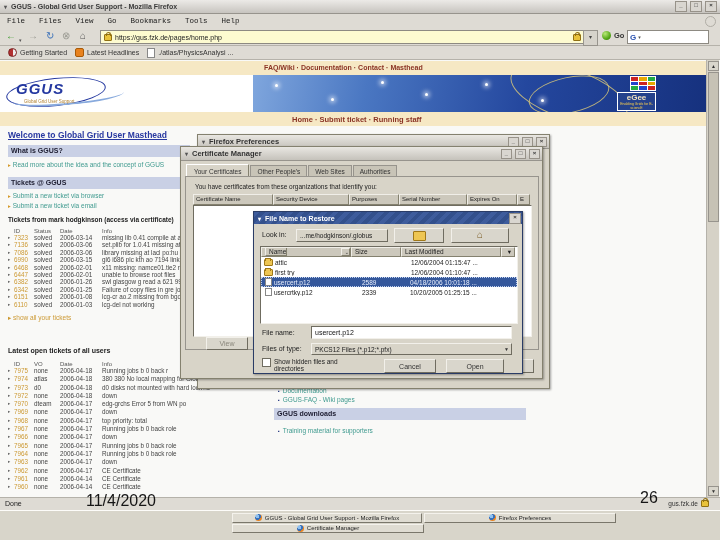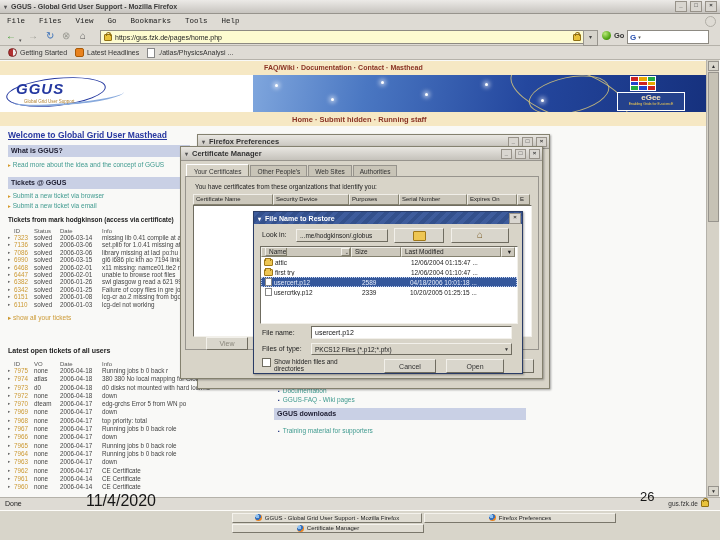--- a/index.html
+++ b/index.html
@@ -46,21 +46,21 @@
   .striplinks span.lnk+span.lnk::before{content:" · ";color:#8a3324;}
   .banner{position:absolute;left:0;top:75px;width:706px;height:37px;background:#fff;}
   .banner-img{position:absolute;left:253px;top:0;width:453px;height:37px;overflow:hidden;
     background:linear-gradient(100deg,#7fa6dd 0%,#4a77c2 25%,#24479e 60%,#16317e 100%);}
   .dot{position:absolute;width:3px;height:3px;border-radius:50%;background:#fff;
     box-shadow:0 0 4px 2px rgba(255,255,255,.55);}
   .arc{position:absolute;border:1px solid rgba(222,204,120,.8);border-radius:50%;}
   .lcg{position:absolute;left:377px;top:1px;width:26px;height:15px;background:#fff;
     display:grid;grid-template-columns:repeat(3,1fr);grid-template-rows:repeat(3,1fr);gap:1px;padding:1px;box-sizing:border-box;}
   .lcg i{display:block;}
-  .egee{position:absolute;left:364px;top:17px;width:68px;height:19px;background:#24418c;
+  .egee{position:absolute;left:364px;top:17px;width:39px;height:19px;background:#24418c;
     border:1px solid #fff;text-align:center;box-sizing:border-box;}
   .egee .e1{font-size:8px;font-weight:bold;color:#f2e3c0;line-height:9px;}
   .egee .e2{font-size:3.5px;color:#ffd24a;line-height:4px;}
   .logo-ellipse{position:absolute;left:6px;top:3px;width:98px;height:26px;border:1.5px solid #2438a0;
     border-radius:50%;transform:rotate(-6deg);}
   .logo-text{position:absolute;left:16px;top:5px;font-size:15px;font-weight:bold;font-style:italic;
     color:#2438a0;letter-spacing:1px;}
   .logo-sub{position:absolute;left:24px;top:24px;font-size:4.5px;color:#b08030;white-space:nowrap;}
   .swoosh{position:absolute;left:12px;top:14px;width:112px;height:14px;border-bottom:2px solid #88aadd;
     border-radius:50%;transform:rotate(-5deg);}
@@ -135,21 +135,21 @@
   .statusbar{position:absolute;left:0;top:497px;width:720px;height:13px;background:#dedbd4;
     border-top:1px solid #b5b2aa;font-size:7px;color:#222;}
   .taskbar{position:absolute;left:0;top:510px;width:720px;height:30px;background:#d8d5ca;
     border-top:1px solid #fdfcf9;z-index:40;}
   .taskbtn{position:absolute;height:9.5px;background:#dfdcd2;border:1px solid;
     border-color:#f4f2ec #7a776b #7a776b #f4f2ec;display:flex;align-items:center;justify-content:center;
     font-size:6px;color:#222;overflow:hidden;white-space:nowrap;box-sizing:border-box;}
   .ffico{width:7px;height:7px;border-radius:50%;flex:none;margin-right:3px;
     background:radial-gradient(circle at 32% 32%,#8ec0f0 0 30%,#3a70b8 31% 52%,#e8821e 53%);}
   .slidedate{position:absolute;left:86px;top:492px;font-size:16px;color:#161616;z-index:60;}
-  .slidenum{position:absolute;left:640px;top:489px;font-size:13px;color:#161616;z-index:60;}
+  .slidenum{position:absolute;left:640px;top:489px;font-size:16px;color:#161616;z-index:60;}
   .sitebadge{position:absolute;right:8px;top:2px;display:flex;align-items:center;font-size:6.5px;color:#333;}
 </style>
 </head>
 <body>
 
 <div id="screen">
 
   <div class="titlebar">
     <span class="tb-icon">▾</span>
     <span class="tb-title">GGUS - Global Grid User Support - Mozilla Firefox</span>
@@ -243,21 +243,21 @@
       <div class="egee">
         <div class="e1">eGee</div>
         <div class="e2">Enabling Grids for E-sciencE</div>
       </div>
     </div>
   </div>
 
   <div class="strip" style="top:112px;"></div>
   <div class="striplinks" style="left:292px;top:115px;font-size:7.5px;">
     
-  <span class="lnk">Home</span><span class="lnk">Submit hidden</span><span class="lnk">Running staff</span></div>
+  <span class="lnk">Home</span><span class="lnk">Submit ticket</span><span class="lnk">Running staff</span></div>
 
   <div class="welcome">Welcome to Global Grid User Masthead</div>
 
   <div class="sechdr" style="left:8px;top:145px;width:182px;">What is GGUS?</div>
   <div class="pglink" style="left:8px;top:161px;"><span class="b">▸</span><span>Read more about the idea and the concept of GGUS</span></div>
 
   <div class="sechdr" style="left:8px;top:177px;width:182px;">Tickets @ GGUS</div>
   <div class="pglink" style="left:8px;top:192px;"><span class="b">▸</span><span>Submit a new ticket via browser</span></div>
   <div class="pglink" style="left:8px;top:202px;"><span class="b">▸</span><span>Submit a new ticket via email</span></div>
 

